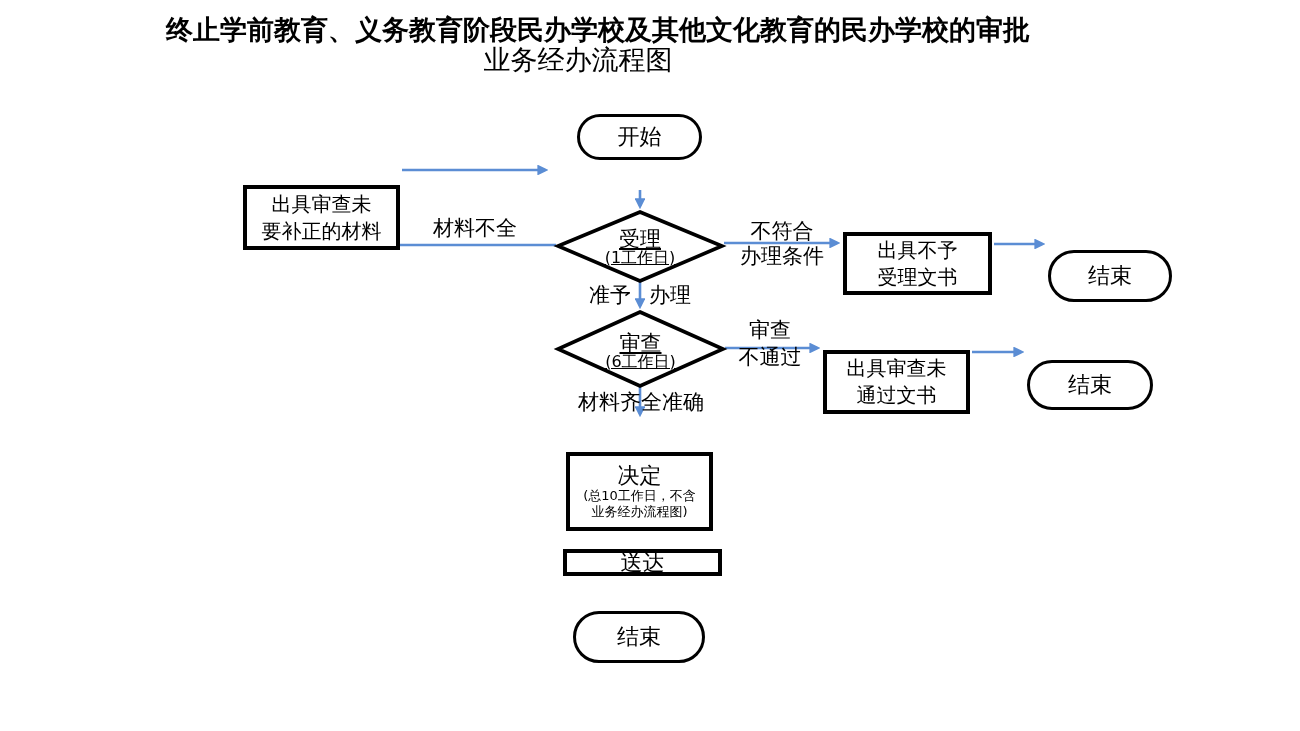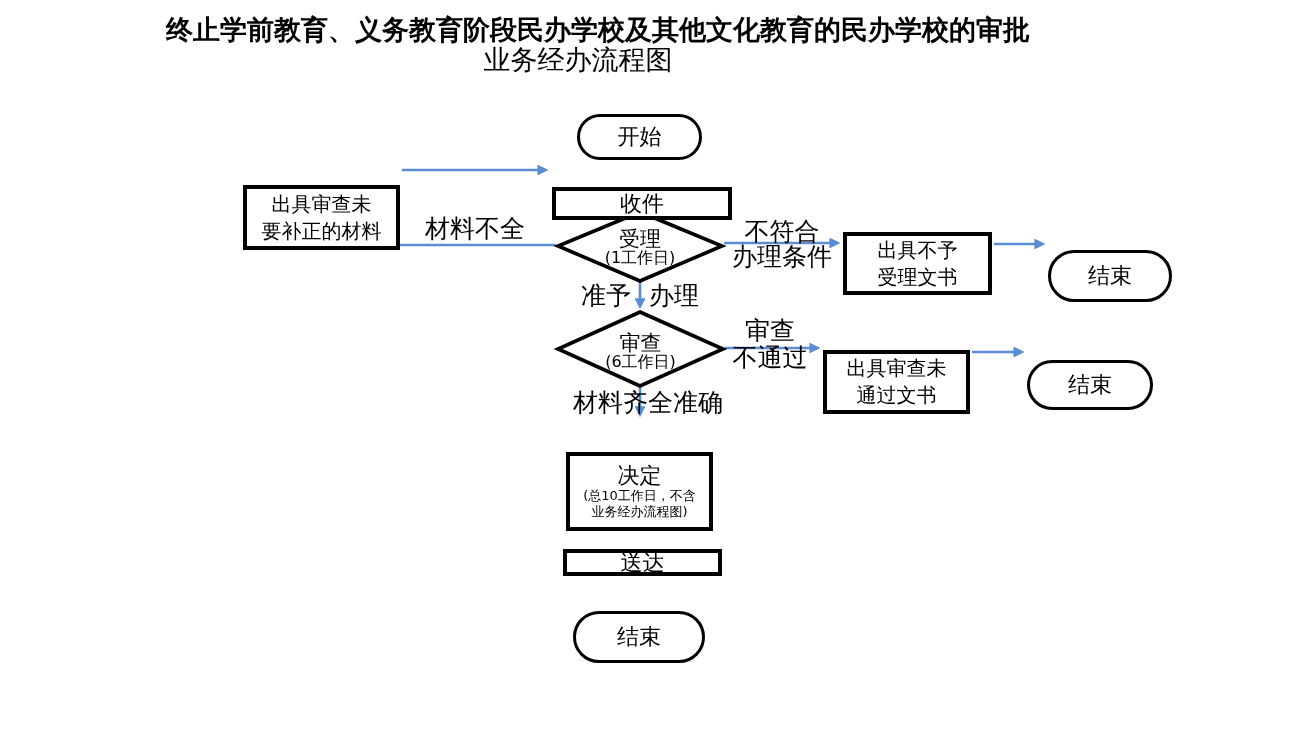--- a/index.html
+++ b/index.html
@@ -57,26 +57,27 @@
     position: absolute;
     z-index: 2;
     display: flex;
     flex-direction: column;
     align-items: center;
     justify-content: center;
     text-align: center;
     font-size: 21px;
     line-height: 22px;
     background: transparent;
+    text-decoration: underline;
   }
   .edge-label {
     position: absolute;
     z-index: 2;
     text-align: center;
-    font-size: 25px;
+    font-size: 21px;
     line-height: 25px;
     white-space: nowrap;
     background: transparent;
   }
   .split-label {
     display: flex;
     justify-content: center;
     gap: 18px;
   }
 </style>
@@ -109,23 +110,20 @@
     <path class="edge" d="M640 553 V573" marker-end="url(#ah)"></path>
 
     <polygon class="diamond-shape" points="640,212 722,246 640,281 558,246"></polygon>
     <polygon class="diamond-shape" points="640,312 723,349 640,386 558,349"></polygon>
   </svg>
 
   <div class="node oval" style="left:577px;top:82px;width:125px;height:46px">
     <span>开始</span>
   </div>
 
-  <div class="node rect" style="left:552px;top:155px;width:180px;height:33px">
-    <span>收件</span>
-  </div>
 
   <div class="node rect small-text" style="left:243px;top:153px;width:157px;height:65px">
     <span>出具审查未</span>
     <span>要补正的材料</span>
   </div>
 
   <div class="diamond-label" style="left:558px;top:215px;width:164px;height:62px">
     <span>受理</span>
     <span class="sub">(1工作日)</span>
   </div>

